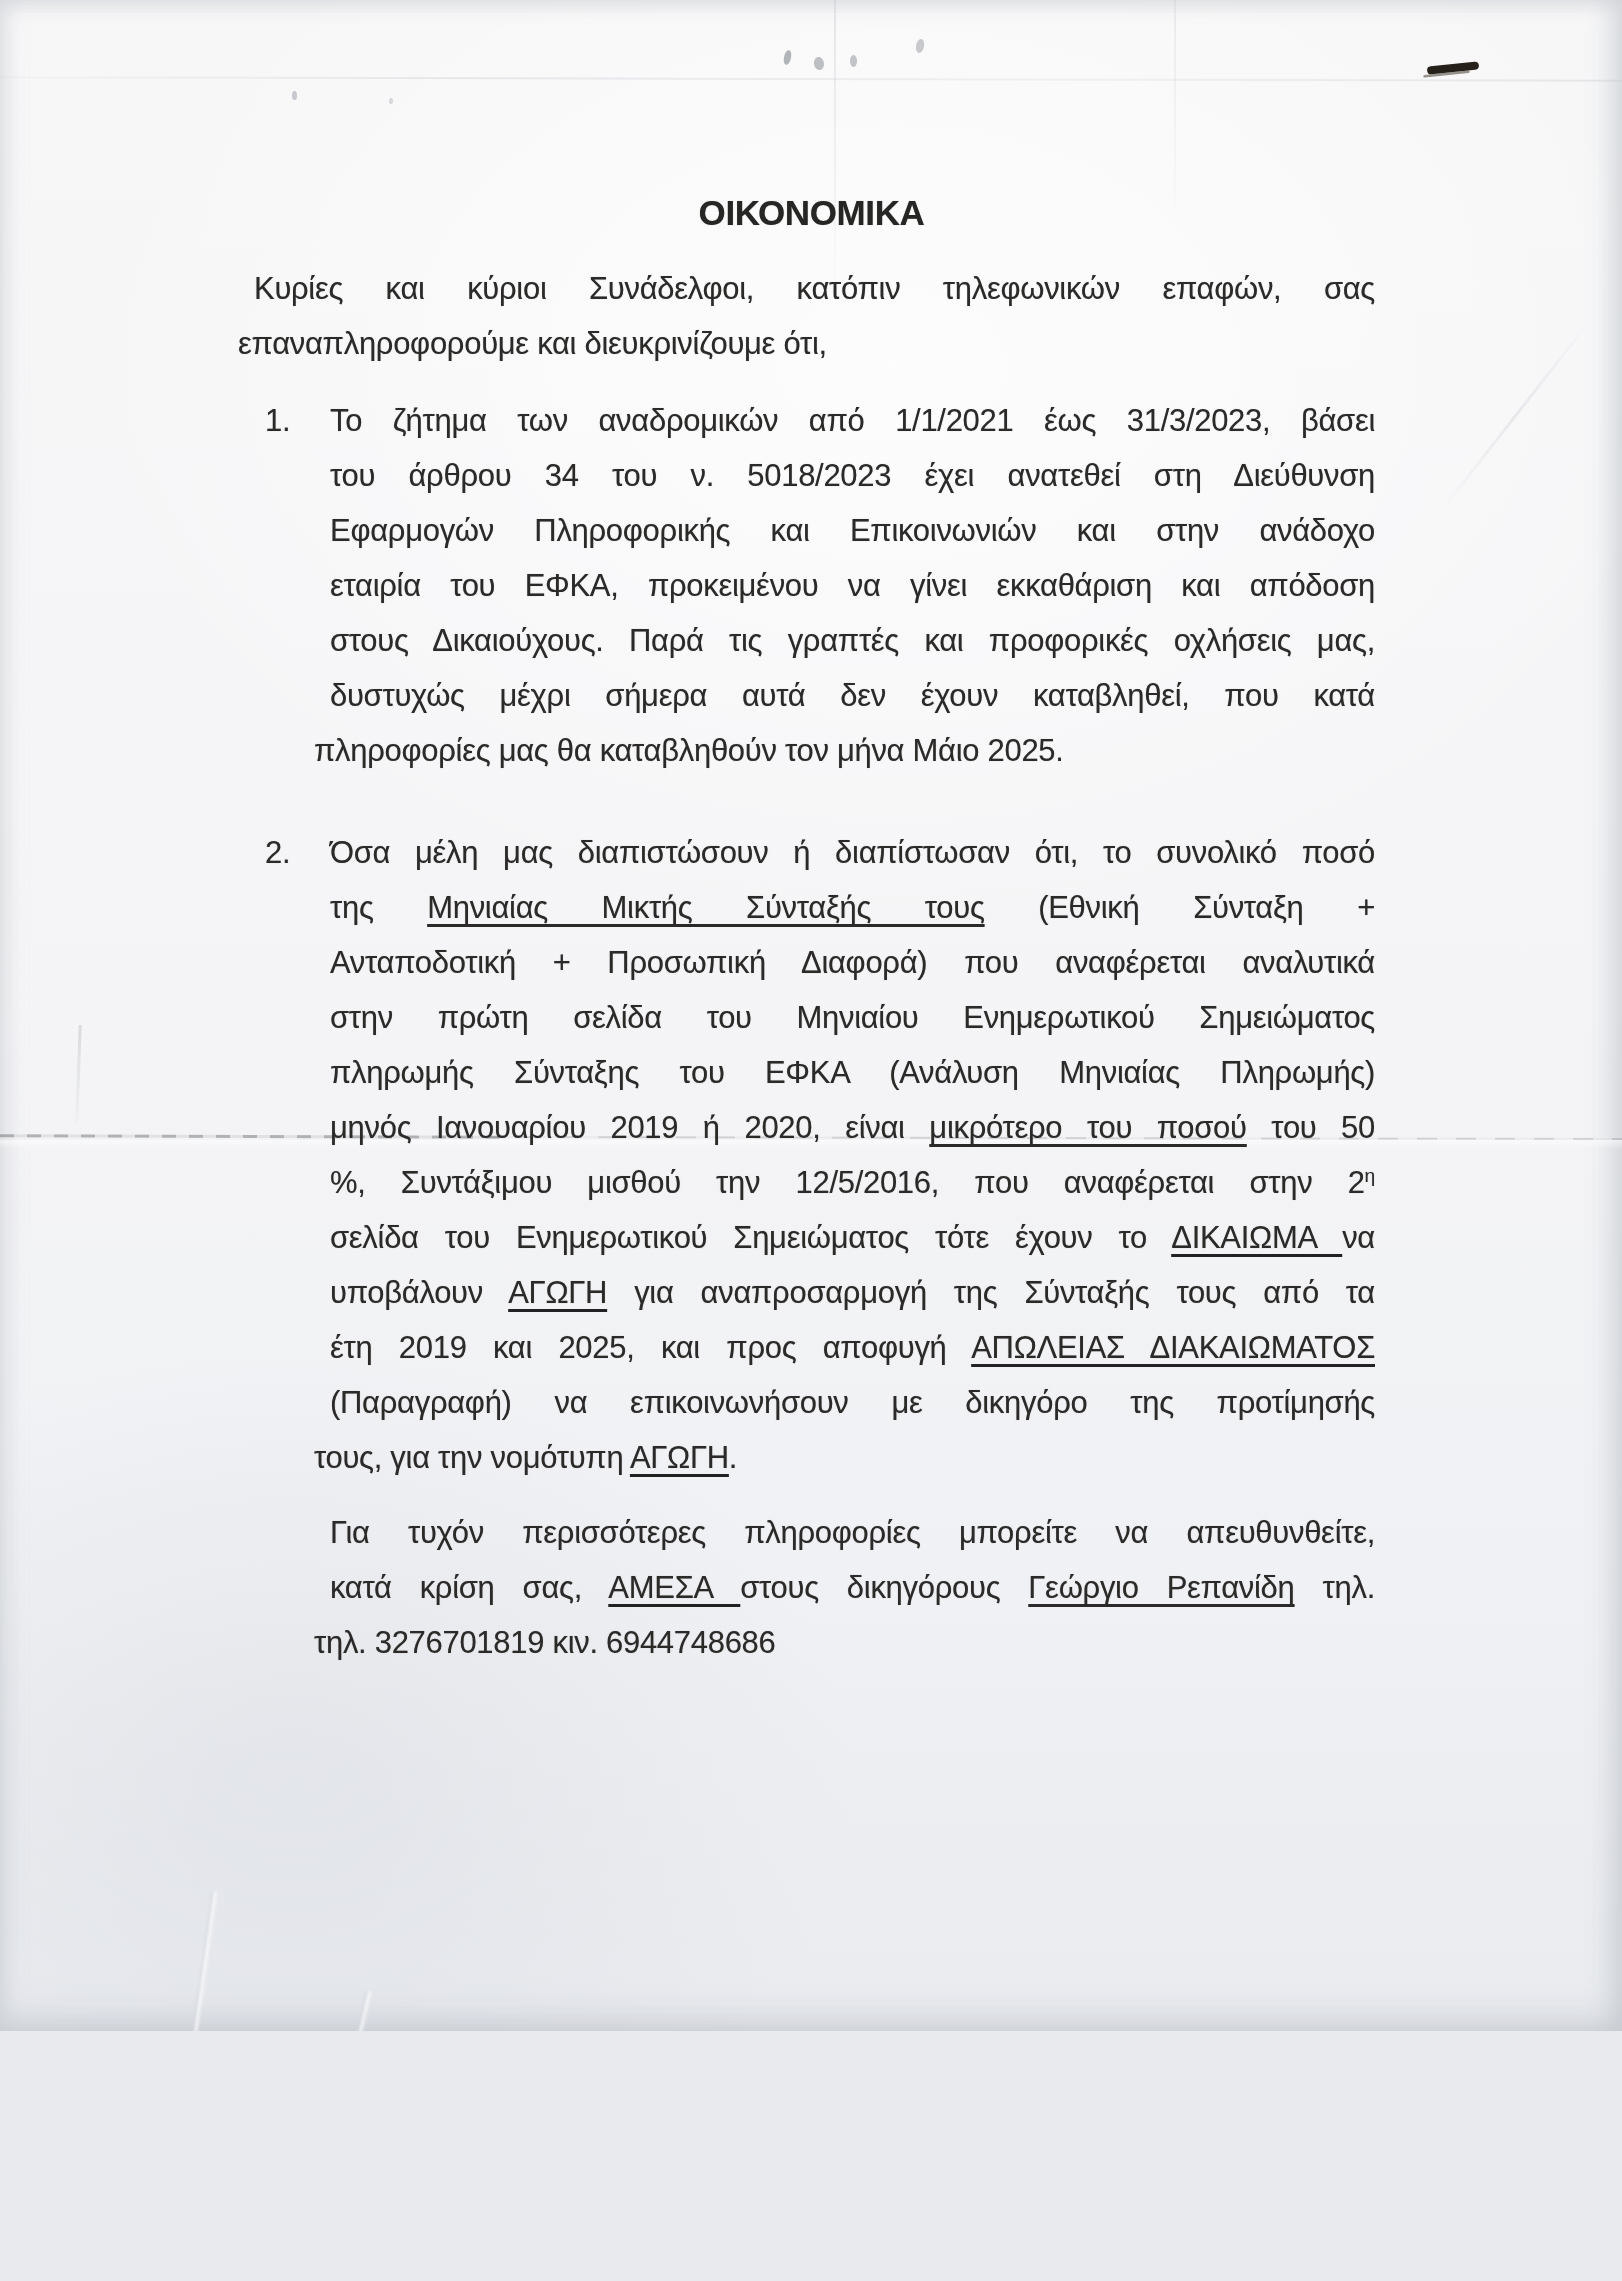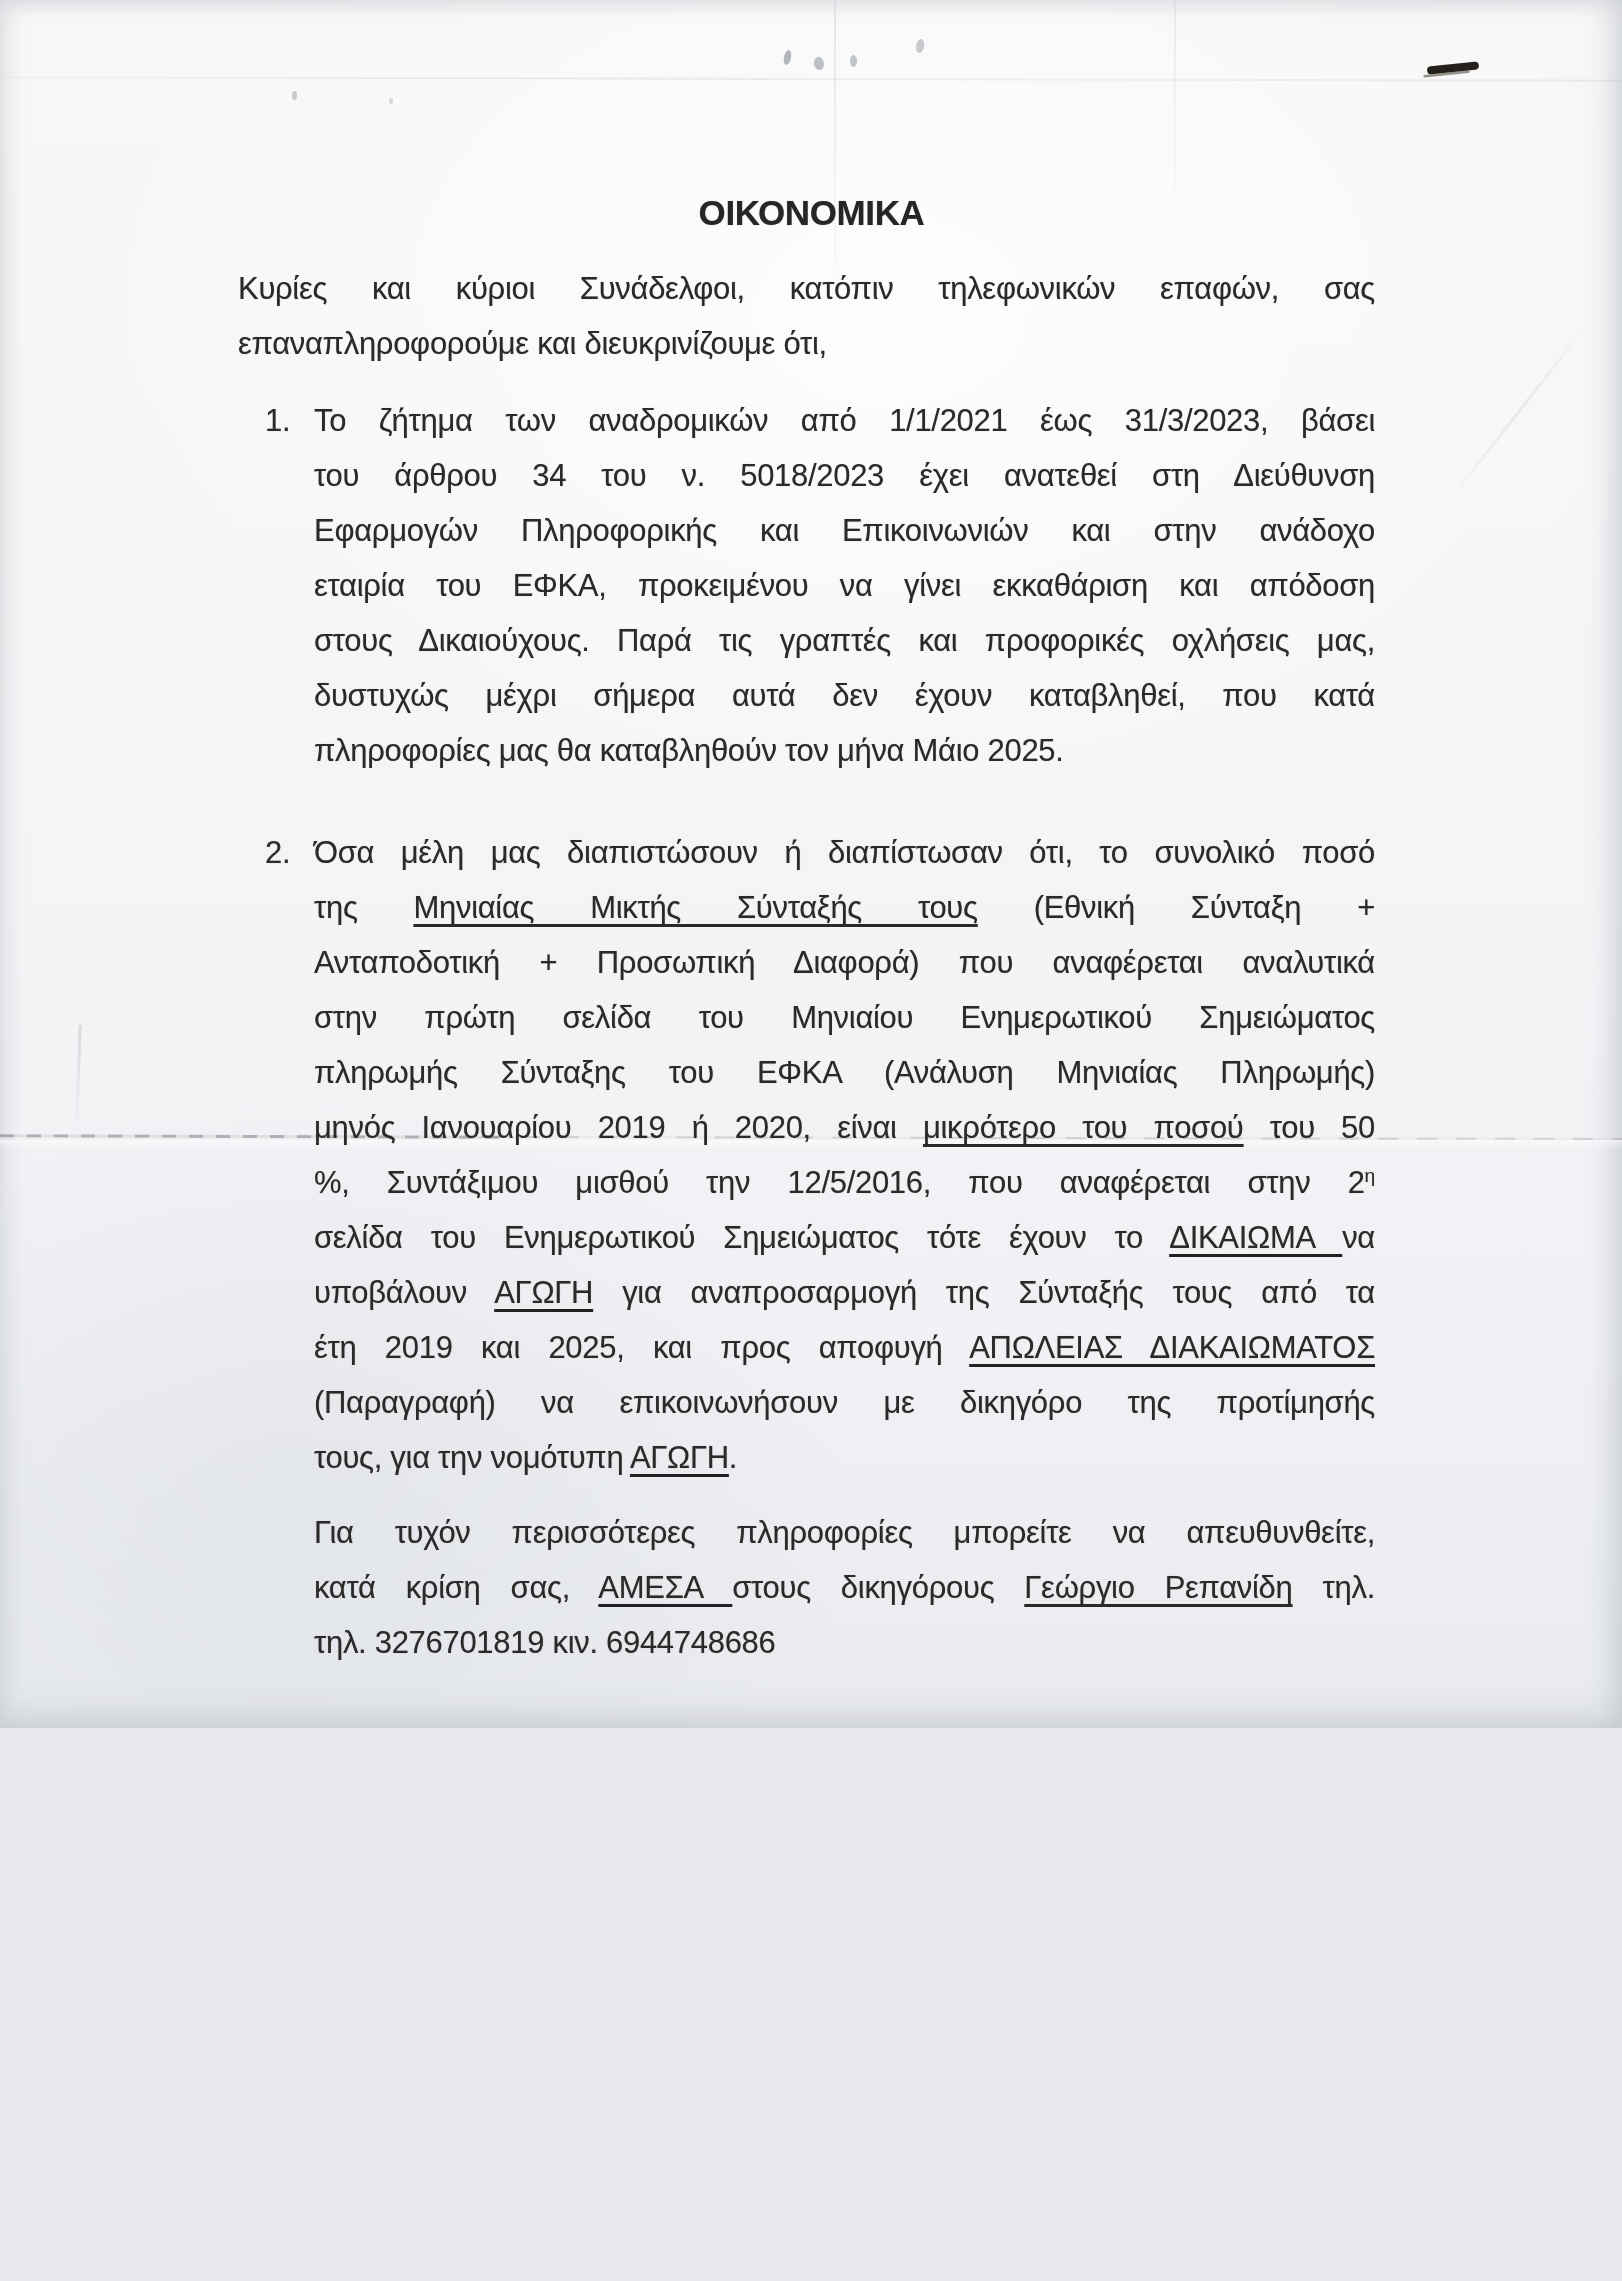--- a/index.html
+++ b/index.html
@@ -1,36 +1,36 @@
 <!DOCTYPE html>
 <html lang="el" style="font-size:14.3px"><head>
 <meta charset="utf-8">
 <style>
   html,body{margin:0;padding:0;background:#e8eaed;}
   .page{
     position:relative;
-    width:1623px;height:1728px;
+    width:1623px;height:2031px;
     overflow:hidden;
     font-family:"Liberation Sans","DejaVu Sans",sans-serif;
     color:#2b2a28;
     background:
       radial-gradient(ellipse 1158px 802px at 55% 18%, rgba(255,255,255,.75), rgba(255,255,255,0) 72%),
       radial-gradient(ellipse 802px 624px at 18% 88%, rgba(214,218,224,.45), rgba(214,218,224,0) 70%),
       linear-gradient(180deg,#f7f7f8 0%,#f5f5f7 45%,#f0f1f4 78%,#e9ebef 100%);
     box-shadow:
       inset -14.3px 0 23px rgba(160,166,176,.25),
       inset 0 -18px 30px rgba(162,168,178,.22),
       inset 0 9px 16px rgba(196,200,206,.16),
       inset 7.1px 0 16px rgba(205,209,215,.18);
   }
   
   .tblock{position:absolute;font-size:31px;line-height:55px;letter-spacing:-0.3px;
           text-shadow:0 0 0.9px rgba(45,44,42,.38);}
   .line{white-space:nowrap;}
-  .line.just{white-space:normal;text-align:justify;text-align-last:justify;}
+  .line.just{white-space:normal;text-align:justify;text-align-last:justify;margin-left:16px;}
   .title{position:absolute;top:190px;left:0;width:1623px;text-align:center;
          font-weight:bold;font-size:35px;line-height:45px;letter-spacing:-0.4px;
          color:#262624;text-shadow:0 0 0.9px rgba(40,40,40,.45);}
   .u{text-decoration:underline;text-decoration-thickness:2.7px;text-underline-offset:6.2px;
      text-decoration-color:#2b2a28;}
   .bu{font-weight:normal;text-decoration:underline;text-decoration-thickness:3.1px;
       text-underline-offset:6.2px;text-decoration-color:#222;}
   .sup{vertical-align:super;font-size:0.62em;line-height:0;}
   .list-item{position:absolute;}
   .marker{position:absolute;left:-49px;top:0;width:46px;line-height:55px;}

